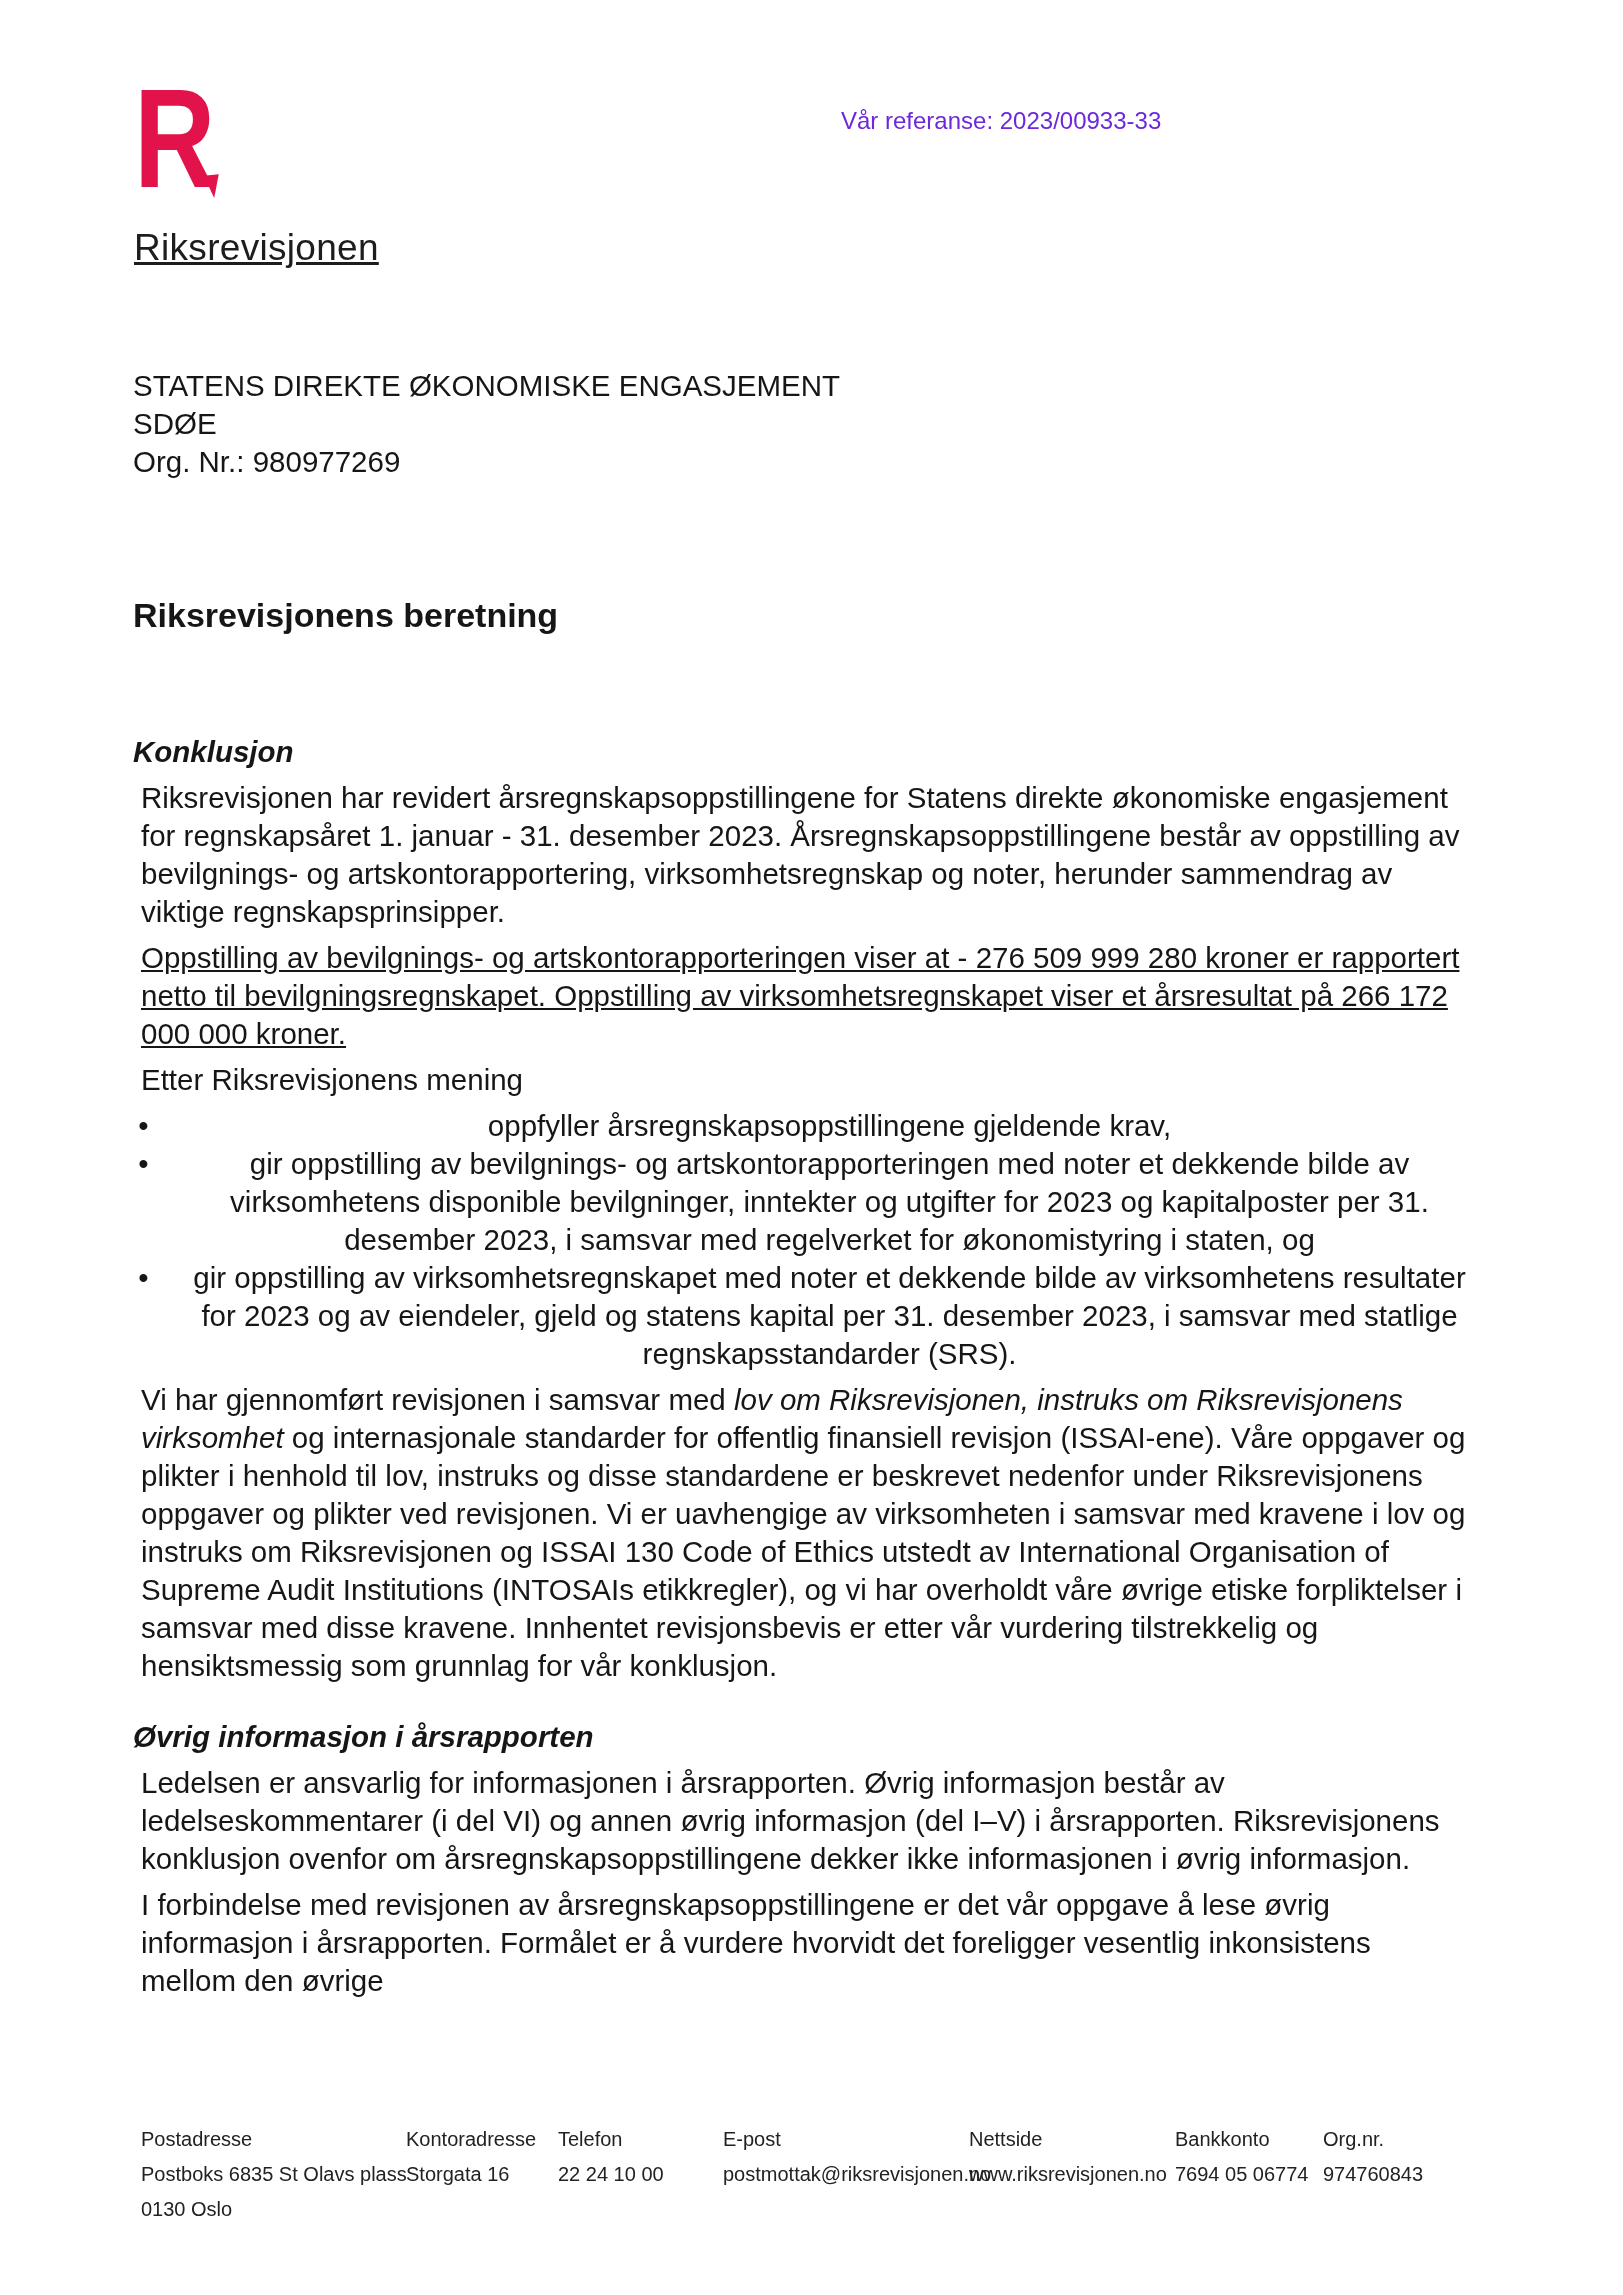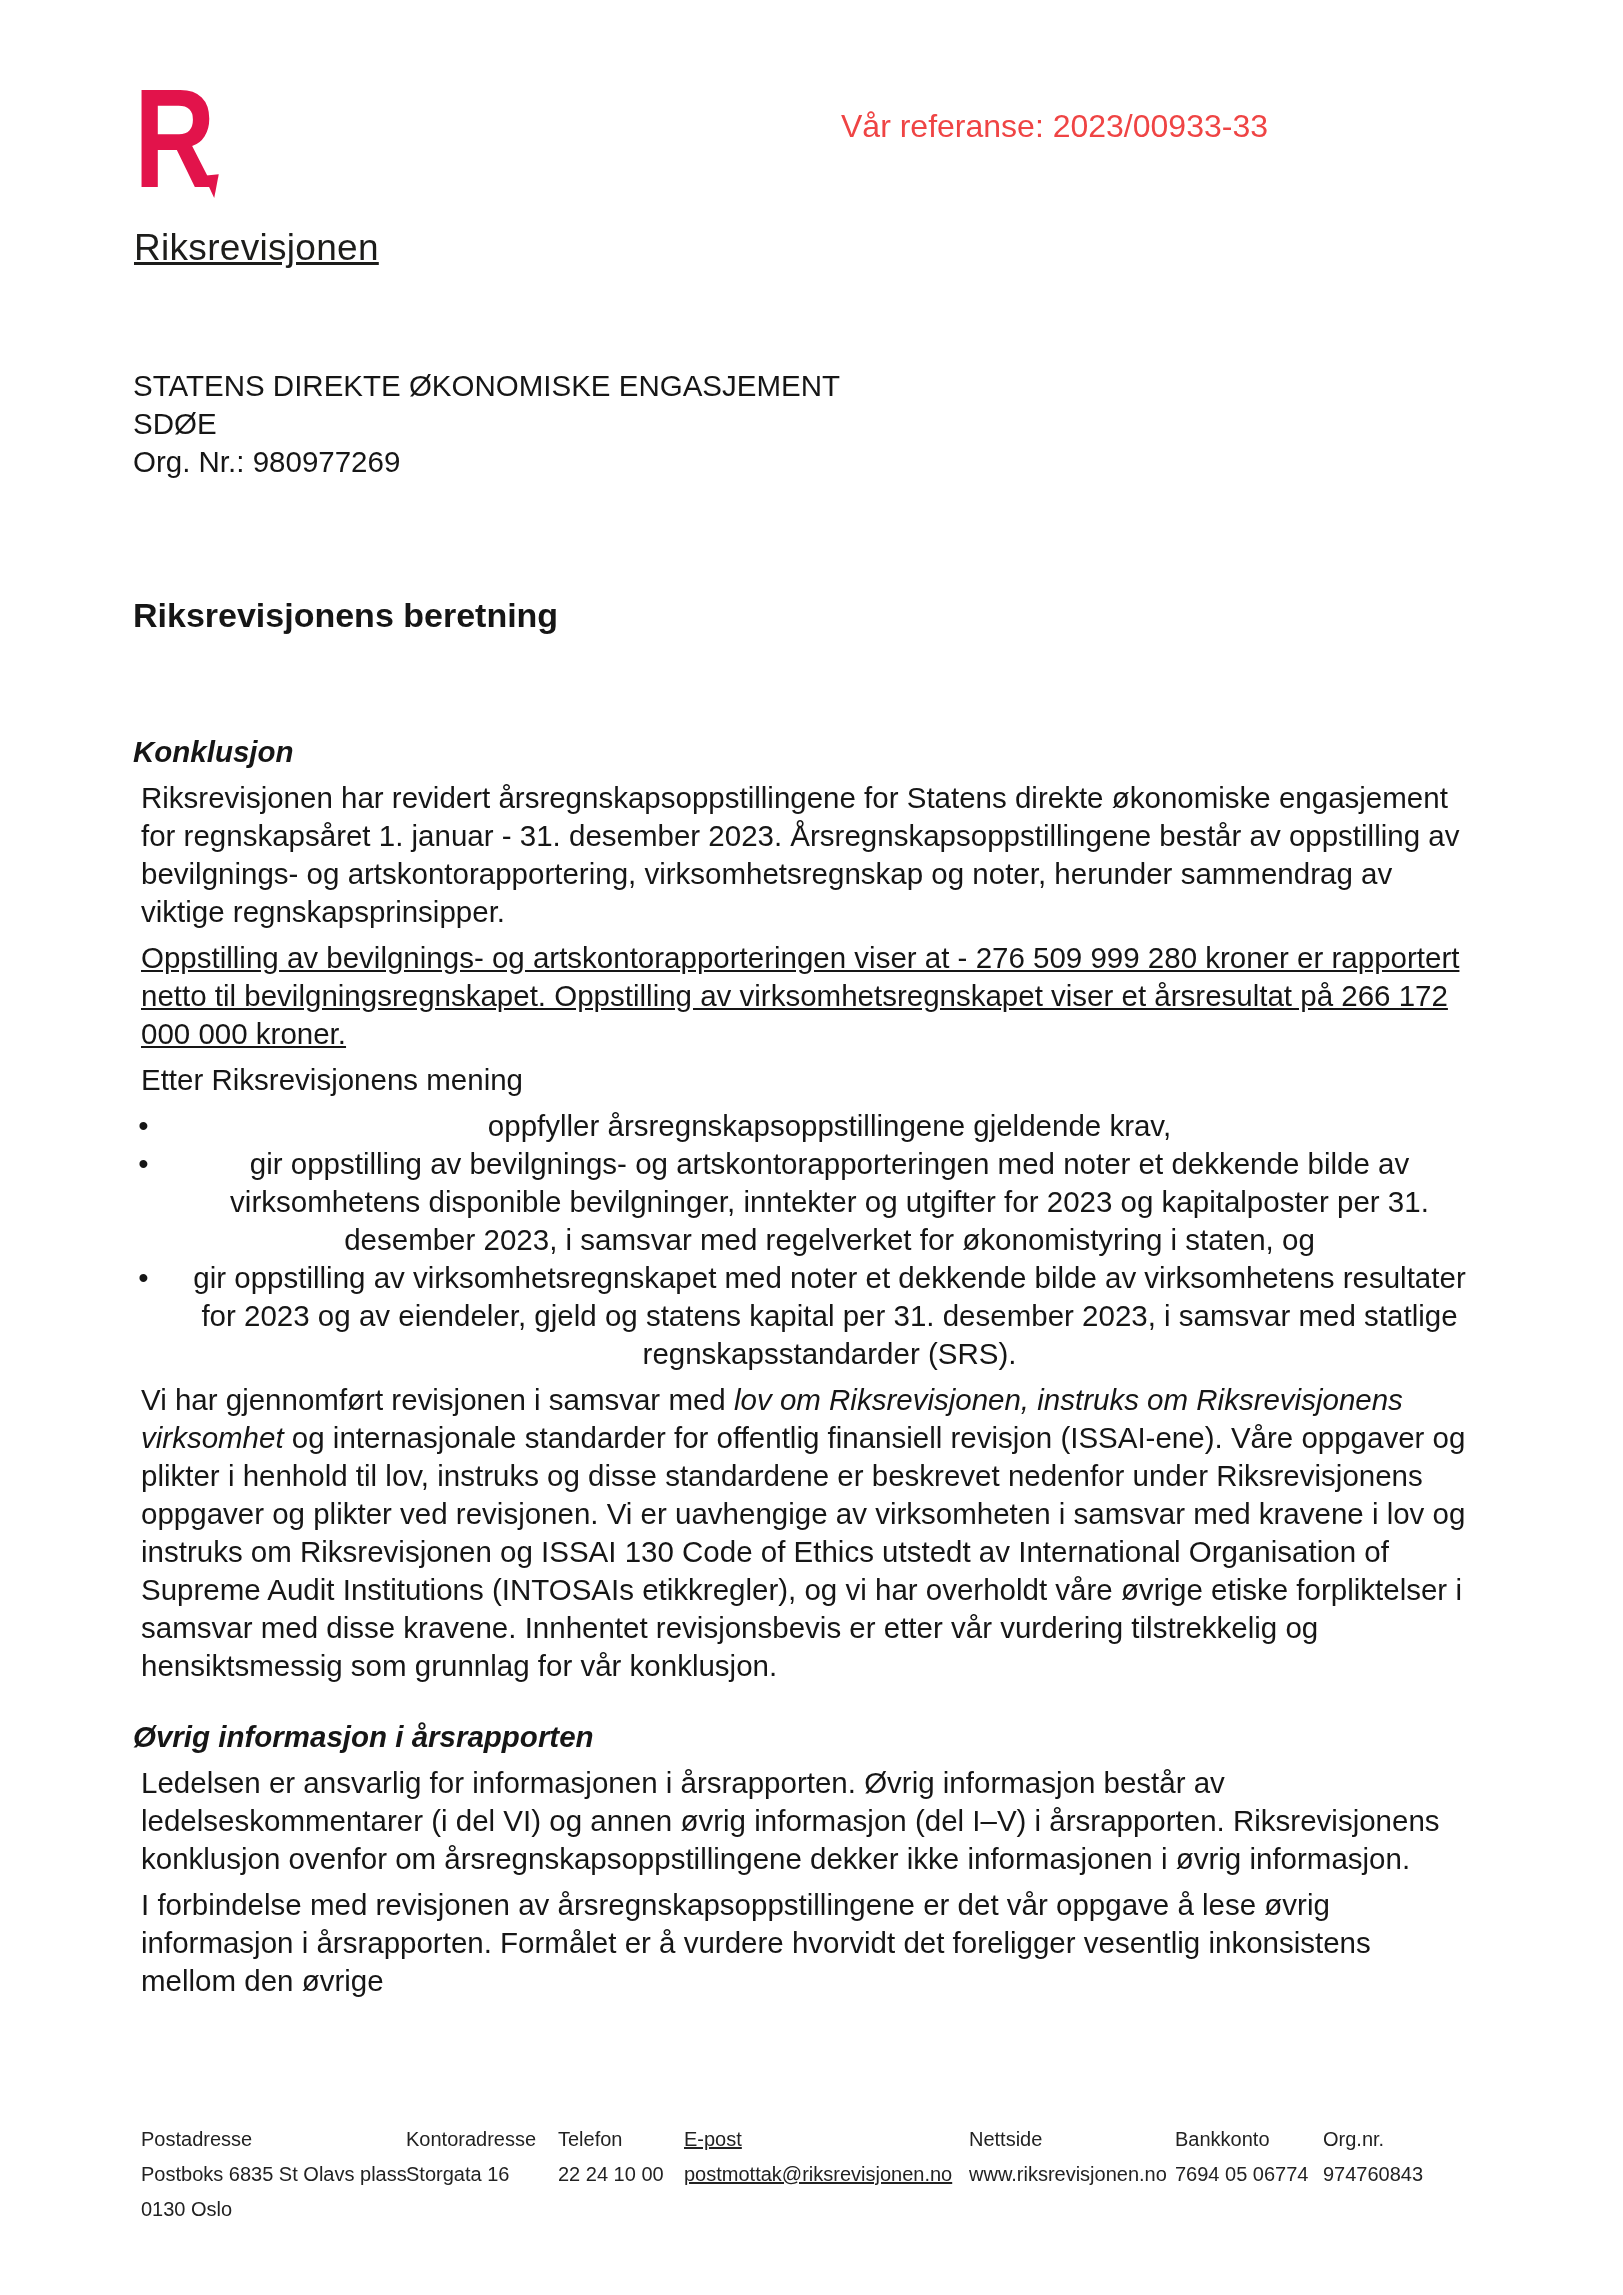--- a/index.html
+++ b/index.html
@@ -26,21 +26,21 @@
     border-right:7.2px solid transparent;
     transform:rotate(-6deg);
   }
   .logo-word{
     position:absolute;left:0;top:160px;
     font-size:37px;line-height:1.1;color:#1d1d1b;letter-spacing:0.3px;text-decoration:underline;
   }
   
   .reference{
     position:absolute;left:841px;top:107px;
-    font-size:32px;line-height:1.2;color:#ef4444;
+    font-size:24px;line-height:1.2;color:#6d28d9;
   }
   
   .content{
     position:absolute;left:133px;top:367px;width:1342px;
     font-size:29.5px;line-height:38px;
   }
   .content p{margin:8px;}
   .addr div{white-space:nowrap;}
   .doc-title{margin-top:111px;font-size:34px;line-height:46px;font-weight:bold;}
   .h-sec{font-weight:bold;font-style:italic;line-height:38px;}
@@ -61,21 +61,21 @@
   .p-ovrig2{margin-top:33px;}
   
   .footer{
     position:absolute;left:0;top:2122px;width:1623px;height:131px;
     font-size:20px;line-height:35px;color:#222;
   }
   .fcol{position:absolute;top:0;white-space:nowrap;}
   .fc1{left:141px;}
   .fc2{left:406px;}
   .fc3{left:558px;}
-  .fc4{left:684px;text-decoration:underline;}
+  .fc4{left:723px;}
   .fc5{left:969px;}
   .fc6{left:1175px;}
   .fc7{left:1323px;}
 </style>
 </head>
 <body>
 
 <div class="page">
 
   <div class="logo">

